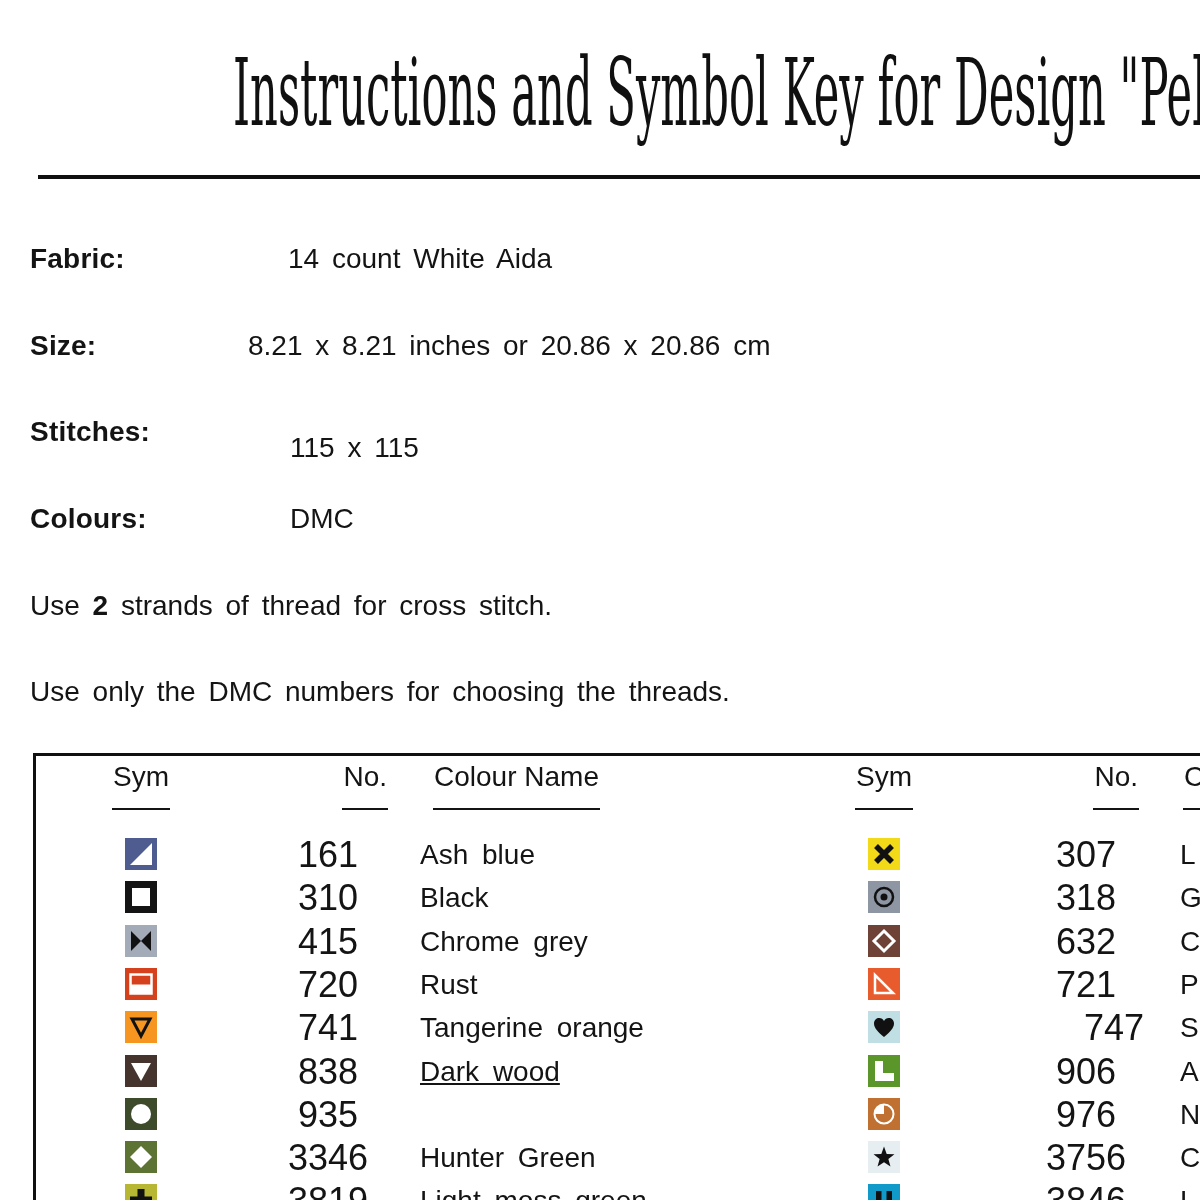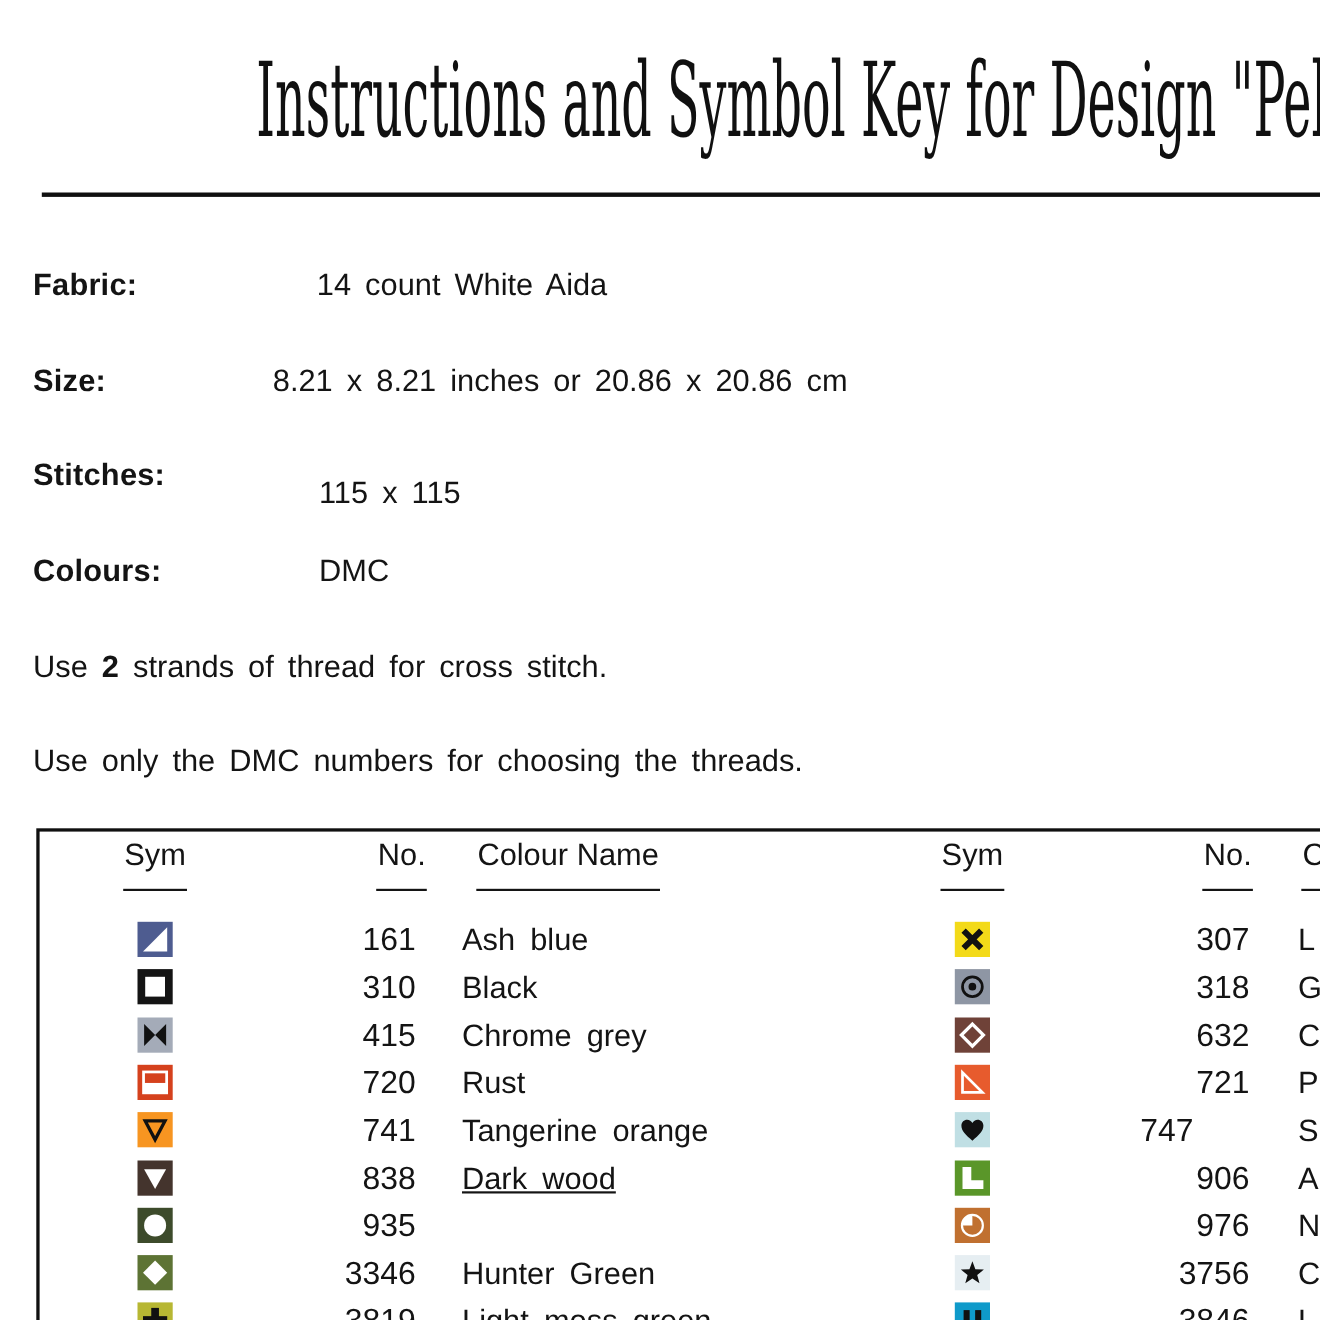--- a/index.html
+++ b/index.html
@@ -14,21 +14,21 @@
   .info-label { font-size:28px; font-weight:bold; letter-spacing:0.2px; }
   .info-value, .note-text { font-size:28px; word-spacing:5px; }
   .note-text b { font-weight:bold; }
   .key-table { left:33px; top:753px; width:1400px; height:600px; border:3px solid #101010; }
   .th { font-size:28px; line-height:30px; top:6px; white-space:nowrap; }
   .th span { display:inline-block; border-bottom:2px solid #141414; padding:0 1px 16px 1px; }
   .th.center { text-align:center; }
   .th.right { text-align:right; }
   .swatch { width:32px; height:32px; }
   .swatch svg { display:block; width:32px; height:32px; }
-  .num { font-size:29px; line-height:32px; text-align:right; white-space:nowrap; }
+  .num { font-size:36px; line-height:32px; text-align:center; white-space:nowrap; }
   .cname { font-size:28px; line-height:32px; white-space:nowrap; word-spacing:6px; }
 </style>
 </head>
 <body>
 
 <div class="abs page-title">Instructions and Symbol Key for Design "Peles</div>
 <div class="abs title-rule"></div>
 
 <div class="abs info-label" style="left:30px; top:243px;">Fabric:</div>
 <div class="abs info-value" style="left:288px; top:243px;">14 count White Aida</div>
@@ -144,21 +144,21 @@
         <polygon points="7,7 7,25 25,25" fill="none" stroke="#ffffff" stroke-width="2.5"></polygon>
       </svg>
     </div>
     <div class="abs num" style="left: 1000px; top: 213px; width: 100px;">721</div>
     <div class="abs cname" style="left: 1144px; top: 213px;">P</div>
     <div class="abs swatch" style="left: 832px; top: 255px; background: rgb(192, 223, 228);">
       <svg viewBox="0 0 32 32" xmlns="http://www.w3.org/2000/svg">
         <path d="M16 26 C10 21 6 17 6 12.5 C6 9 8.5 7 11.2 7 C13.3 7 15.1 8.2 16 10 C16.9 8.2 18.7 7 20.8 7 C23.5 7 26 9 26 12.5 C26 17 22 21 16 26 Z" fill="#111111"></path>
       </svg>
     </div>
-    <div class="abs num" style="left: 949px; top: 256px; width: 100px;">747</div>
+    <div class="abs num" style="left: 1028px; top: 256px; width: 100px;">747</div>
     <div class="abs cname" style="left: 1144px; top: 256px;">S</div>
     <div class="abs swatch" style="left: 832px; top: 299px; background: rgb(90, 150, 41);">
       <svg viewBox="0 0 32 32" xmlns="http://www.w3.org/2000/svg">
         <polygon points="7,6 15,6 15,18 26,18 26,26 7,26" fill="#ffffff"></polygon>
       </svg>
     </div>
     <div class="abs num" style="left: 1000px; top: 300px; width: 100px;">906</div>
     <div class="abs cname" style="left: 1144px; top: 300px;">A</div>
     <div class="abs swatch" style="left: 832px; top: 342px; background: rgb(192, 112, 48);">
       <svg viewBox="0 0 32 32" xmlns="http://www.w3.org/2000/svg">

